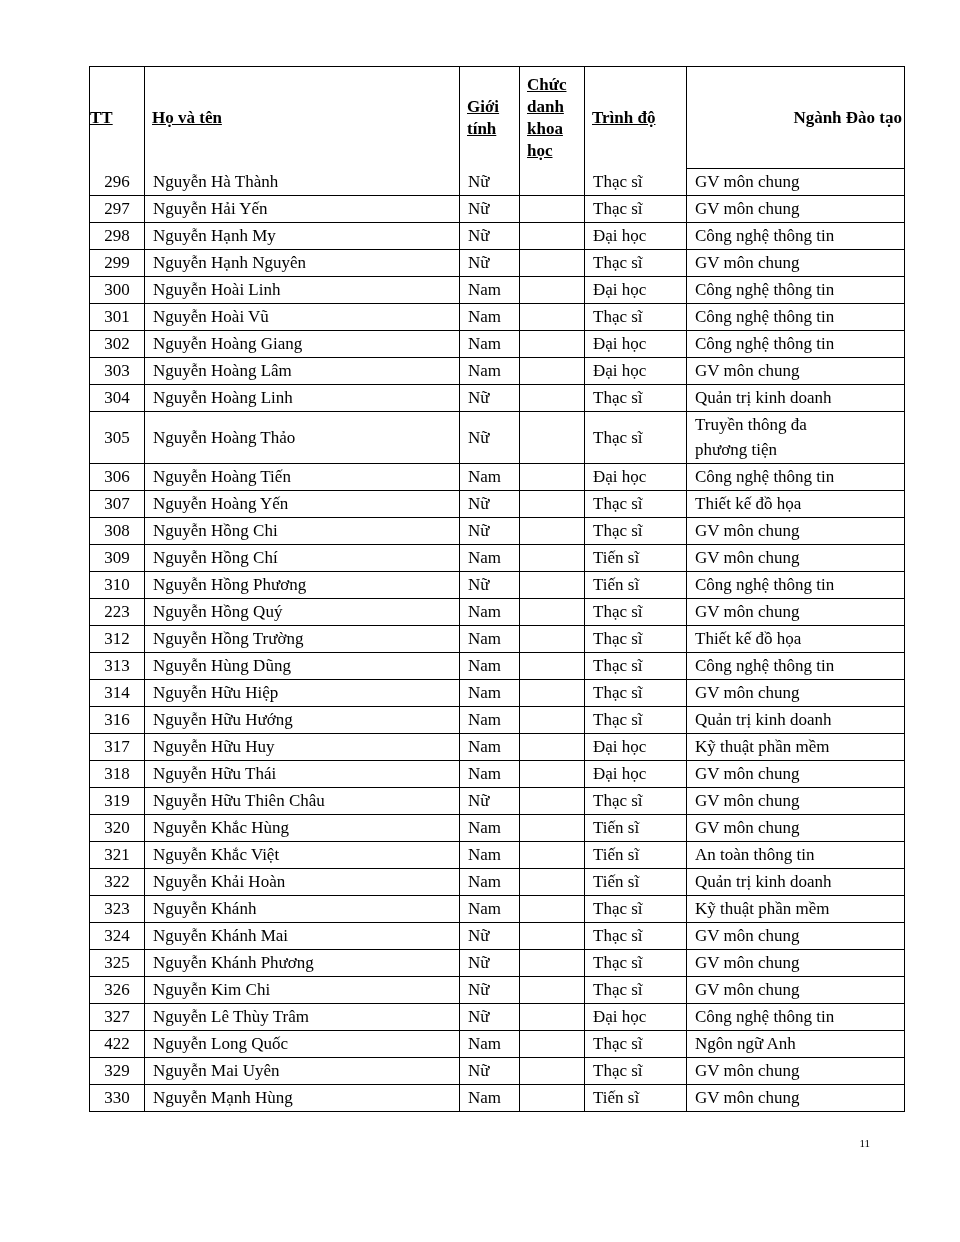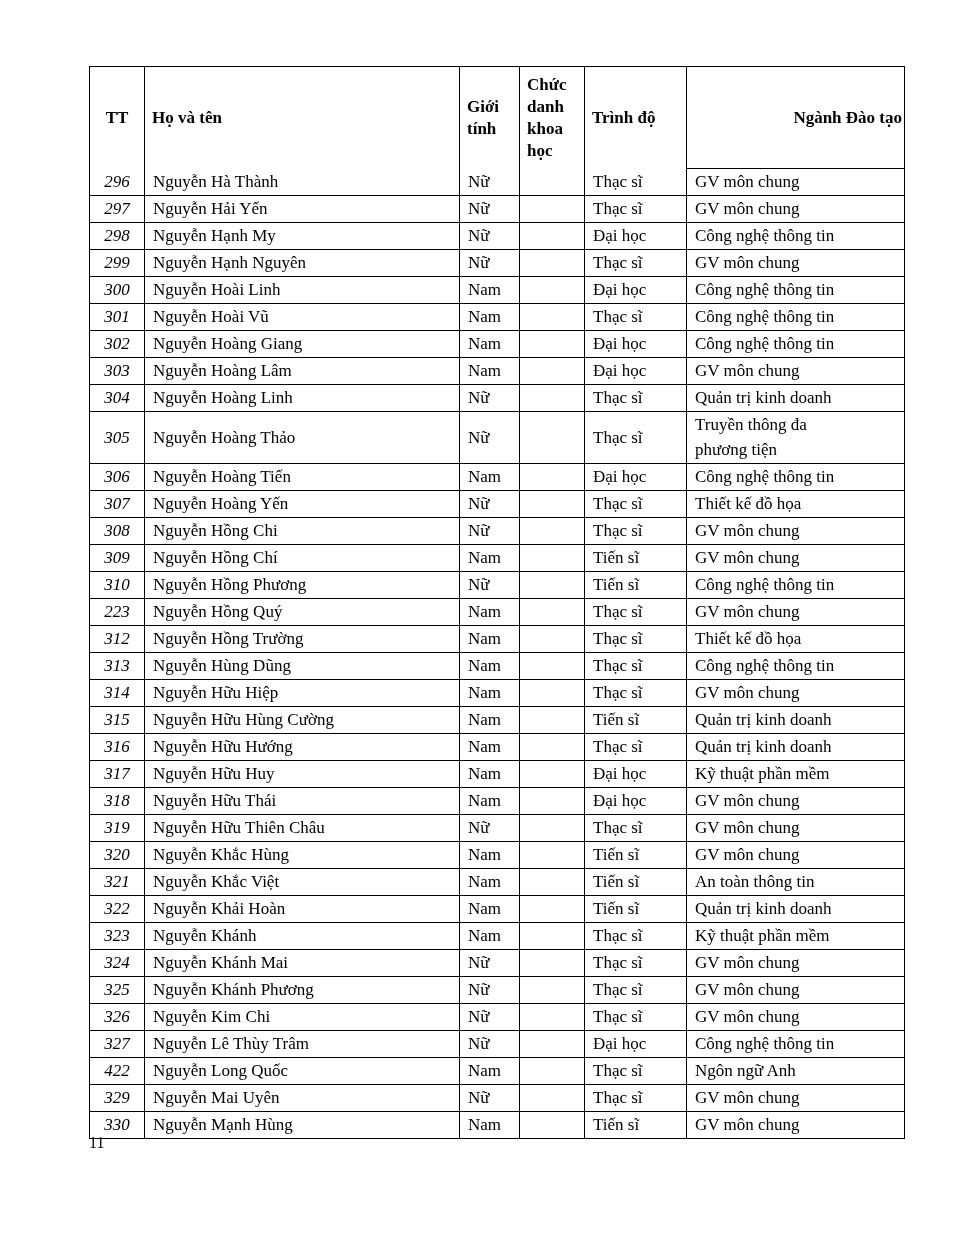--- a/index.html
+++ b/index.html
@@ -36,42 +36,42 @@
   thead tr {
     height: 102px;
   }
   th {
     font-weight: bold;
     text-align: left;
     vertical-align: middle;
     line-height: 22px;
     padding: 0 2px 0 7px;
   }
-  th.c0 { text-align: center; padding: 0; }
+  th.c0 { text-align: left; padding: 0; }
   th.c5 { text-align: right; padding: 0 2px; }
   
-  thead th:not(.c5) { border-bottom: none; }
+  thead th:not(.c5) { border-bottom: none; text-decoration: underline; }
   tbody tr { height: 26.5px; }
   tbody tr:first-child td:not(.c5) { border-top: none; }
   td {
     vertical-align: middle;
     line-height: 25px;
     padding: 0 2px 1px 8px;
     white-space: pre-line;
   }
-  td.c0 { text-align: center; padding: 0 0 1px 0; font-style: italic; }
+  td.c0 { text-align: center; padding: 0 0 1px 0; }
   .page-number {
     position: absolute;
     left: 89px;
     top: 1132px;
     width: 815px;
-    text-align: left;
+    text-align: right;
     padding-right: 34px;
     box-sizing: border-box;
-    font-size: 16px;
+    font-size: 11px;
     line-height: 22px;
   }
 </style>
 </head>
 <body>
 
 <div class="page">
 
   <table class="roster">
     <colgroup>
@@ -240,28 +240,20 @@
         </tr>
         <tr>
           <td class="c0">314</td>
           <td class="c1">Nguyễn Hữu Hiệp</td>
           <td class="c2">Nam</td>
           <td class="c3"></td>
           <td class="c4">Thạc sĩ</td>
           <td class="c5">GV môn chung</td>
         </tr>
         <tr>
-          <td class="c0">315</td>
-          <td class="c1">Nguyễn Hữu Hùng Cường</td>
-          <td class="c2">Nam</td>
-          <td class="c3"></td>
-          <td class="c4">Tiến sĩ</td>
-          <td class="c5">Quản trị kinh doanh</td>
-        </tr>
-        <tr>
           <td class="c0">316</td>
           <td class="c1">Nguyễn Hữu Hướng</td>
           <td class="c2">Nam</td>
           <td class="c3"></td>
           <td class="c4">Thạc sĩ</td>
           <td class="c5">Quản trị kinh doanh</td>
         </tr>
         <tr>
           <td class="c0">317</td>
           <td class="c1">Nguyễn Hữu Huy</td>

